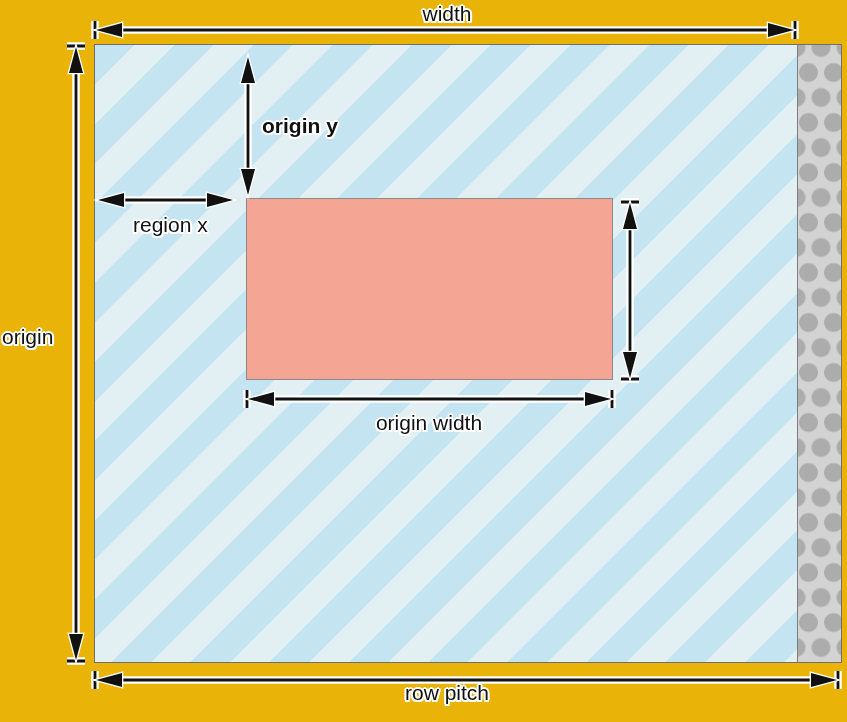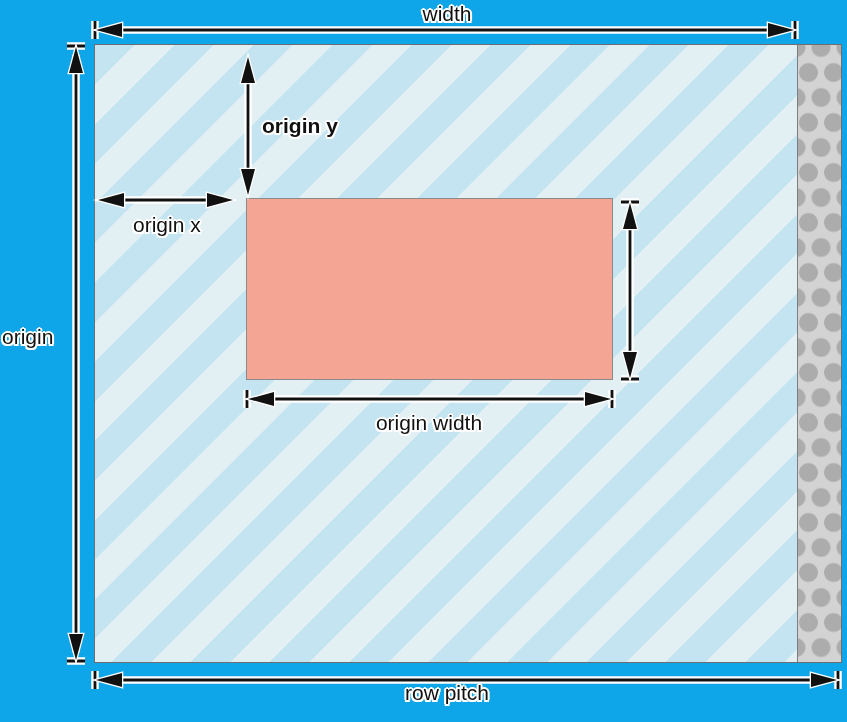--- a/index.html
+++ b/index.html
@@ -1,17 +1,17 @@
 <!DOCTYPE html>
 <html style="--stripe-blue: #c3e4f0; --stripe-pale: #e2f0f4; --region-fill: #f5a594; --region-border: #8a8a8a; --box-border: #6e6e6e; --strip-bg: #d3d3d3; --strip-dot: #acacac; --arrow: #111111;"><head>
 <meta charset="utf-8">
 <style>
   html,body{margin:0;padding:0;background:#fff;}
   .stage{
-    position:relative;width:847px;height:722px;background:#0ea5e9;overflow:hidden;
+    position:relative;width:847px;height:722px;background:#eab308;overflow:hidden;
     font-family:"Liberation Sans",sans-serif;color:#111;
   }
   
   .outer-box{
     position:absolute;left:94px;top:44px;width:748px;height:619px;
     box-sizing:border-box;border:1.6px solid var(--box-border,#6e6e6e);
     background:repeating-linear-gradient(135deg,
       var(--stripe-blue,#c3e4f0) 0 28px,
       var(--stripe-pale,#e2f0f4) 28px 56px);
   }
@@ -106,20 +106,20 @@
       <polygon class="head" points="630,378 623,352 637,352"></polygon>
     </g>
   </svg>
 
   <div class="label center" style="left:447px;top:1px;">width</div>
 
   <div class="label" style="left:2px;top:324px;">origin</div>
 
   <div class="label" style="left:262px;top:113px;font-weight:bold;">origin y</div>
 
-  <div class="label" style="left:133px;top:212px;">origin x</div>
+  <div class="label" style="left:133px;top:212px;">region x</div>
 
 
   <div class="label center" style="left:429px;top:410px;">origin width</div>
 
   <div class="label center" style="left:447px;top:680px;">row pitch</div>
 
 </div>
 
 </body></html>

